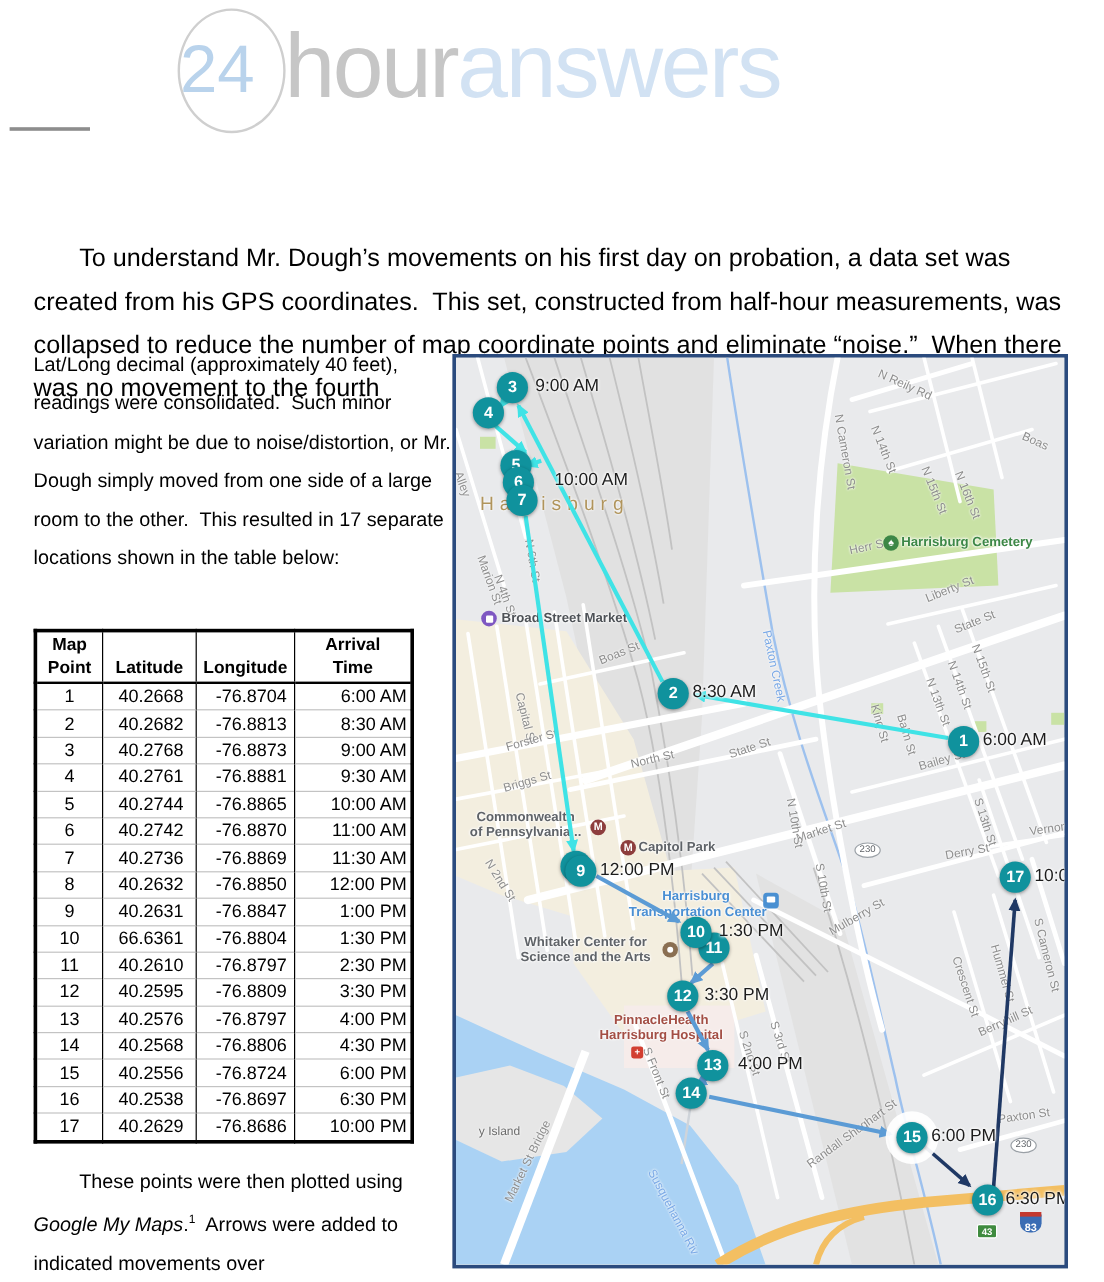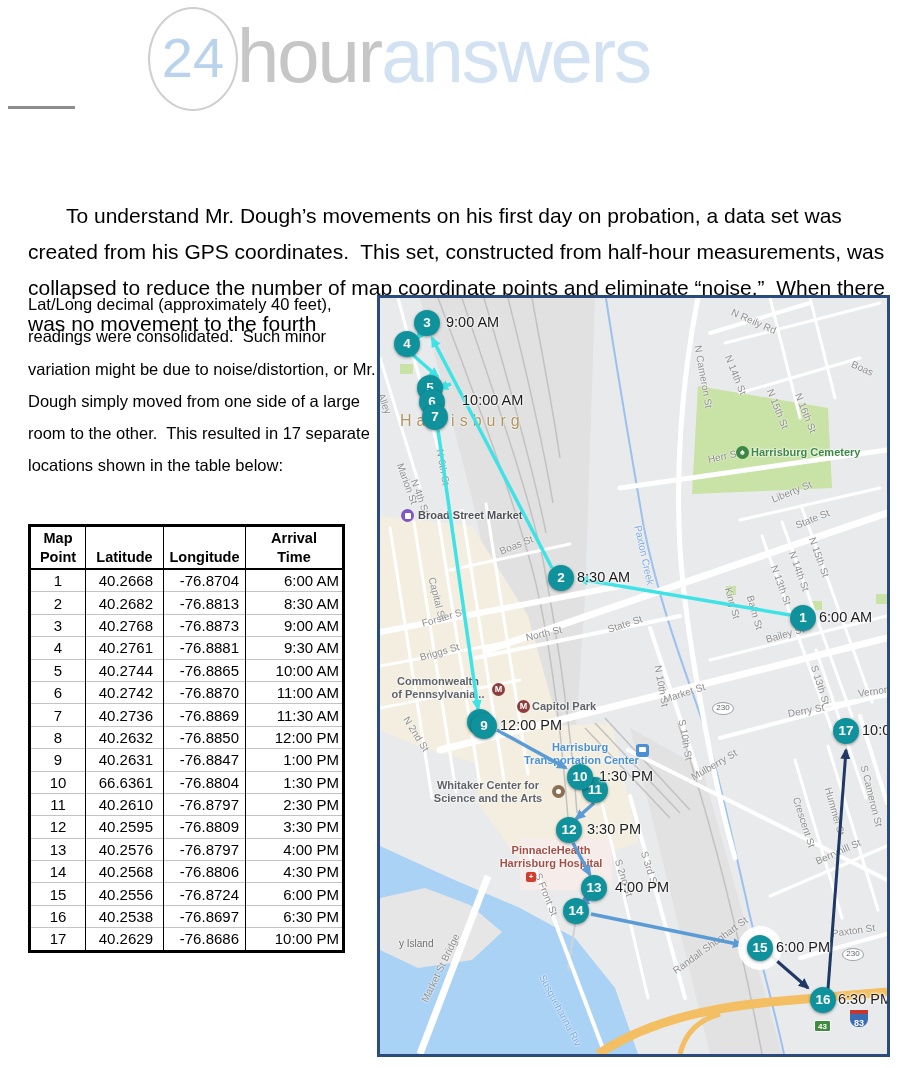--- a/index.html
+++ b/index.html
@@ -1,21 +1,21 @@
 <!DOCTYPE html>
 <html><head>
 <meta charset="utf-8">
 <style>
   html,body{margin:0;padding:0;background:#fff}
   .page{position:relative;width:920px;height:1068px;background:#fff;overflow:hidden;
         font-family:"Liberation Sans",sans-serif;color:#000}
 
   
   .logo-circle{position:absolute;left:148px;top:7px;width:86px;height:100px;border:2px solid #cfcfcf;
-               border-radius:50%;text-align:center;line-height:98px;font-size:56px;color:#b9d3ec;}
+               border-radius:50%;line-height:98px;font-size:56px;color:#b9d3ec;}
   .logo-text{position:absolute;left:237px;top:14px;font-size:76px;line-height:84px;letter-spacing:-2px;white-space:nowrap}
   .logo-hour{color:#c6c6c6}
   .logo-answers{color:#d2e2f3}
   .logo-rule{position:absolute;left:8px;top:106px;width:67px;height:3px;background:#8d8d8d}
 
   
   .doc-title{position:absolute;left:0;top:146px;width:920px;text-align:center;font-size:19px;font-weight:bold}
   .intro{position:absolute;left:28px;top:198px;width:864px;font-size:21px;line-height:36px;text-indent:38px}
   .leftcol{position:absolute;left:28px;top:288px;width:352px;font-size:16.5px;line-height:32.3px}
   .closing{position:absolute;left:28px;top:969px;width:352px;font-size:16.5px;line-height:32.3px;text-indent:38px}
@@ -436,14 +436,15 @@
         <div class="halo" style="left: 358px; top: 628px;"></div>
         <div class="marker" style="left: 367px; top: 637px; background: rgb(16, 146, 157);">15</div>
         <span class="tlabel" style="left: 396px; top: 641px;">6:00 PM</span>
         <div class="marker" style="left: 430px; top: 689px; background: rgb(16, 146, 157);">16</div>
         <span class="tlabel" style="left: 458px; top: 693px;">6:30 PM</span>
         <div class="marker" style="left: 453px; top: 420px; background: rgb(16, 146, 157);">17</div>
         <span class="tlabel" style="left: 482px; top: 424px;">10:00 PM</span>
       </div>
   </div>
 
+  <div class="closing"><span>These points were then plotted using </span><span class="it">Google My Maps</span><span>.</span><sup>1</sup><span>&nbsp; Arrows were added to indicated movements over</span></div>
 
 </div>
 
 </body></html>

